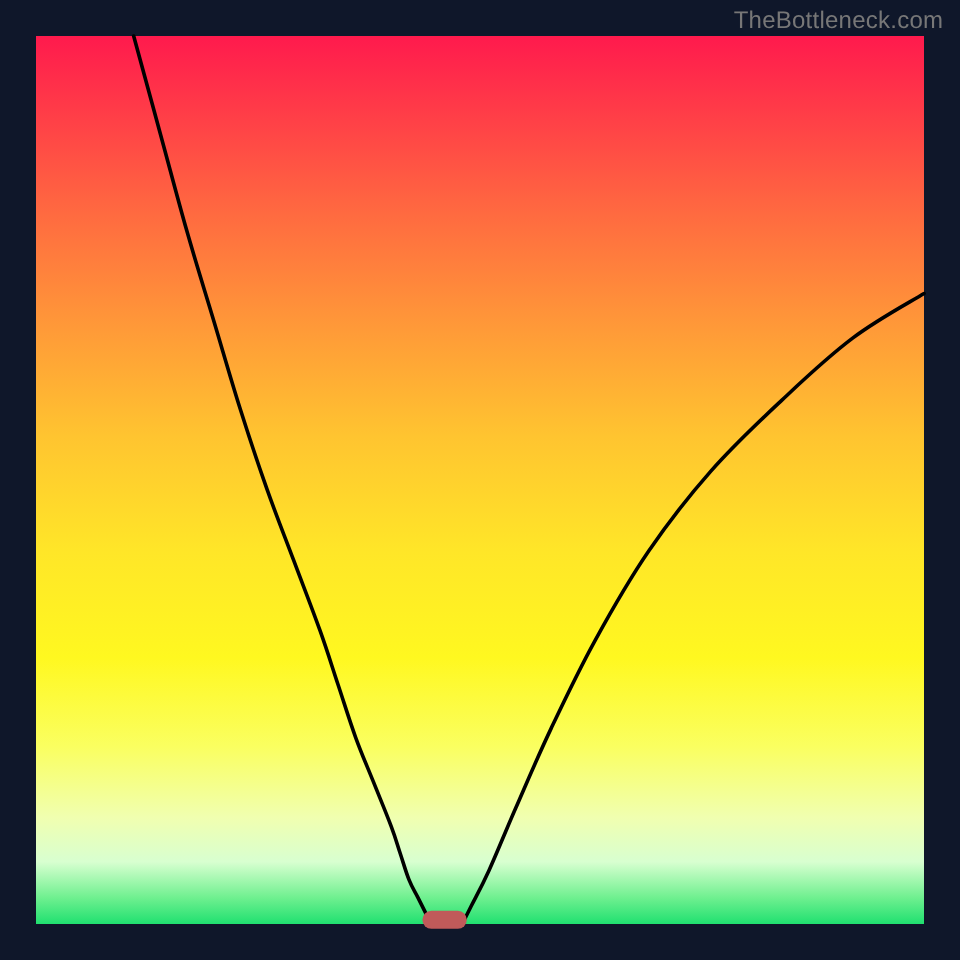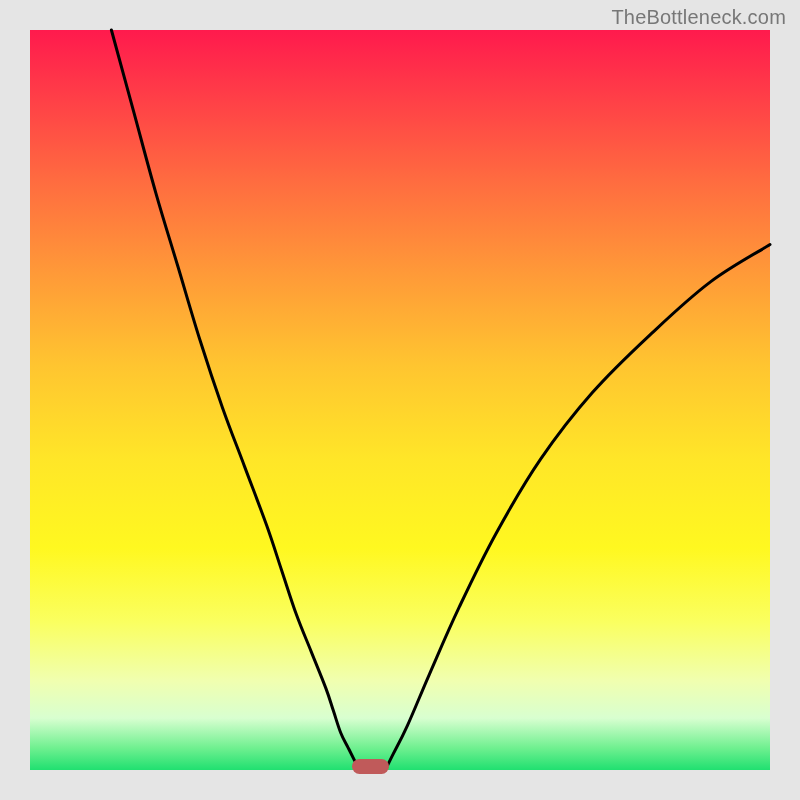--- a/index.html
+++ b/index.html
@@ -10,21 +10,21 @@
     background: #000;
     overflow: hidden;
     font-family: Arial, Helvetica, sans-serif;
   }
   .frame {
     position: absolute;
     left: 0;
     top: 0;
     width: 800px;
     height: 800px;
-    background: #e5e5e5;
+    background: #0f172a;
   }
   .plot {
     position: absolute;
     left: 30px;
     top: 30px;
     width: 740px;
     height: 740px;
     background: linear-gradient(
       to bottom,
       #ff1a4d 0%,

